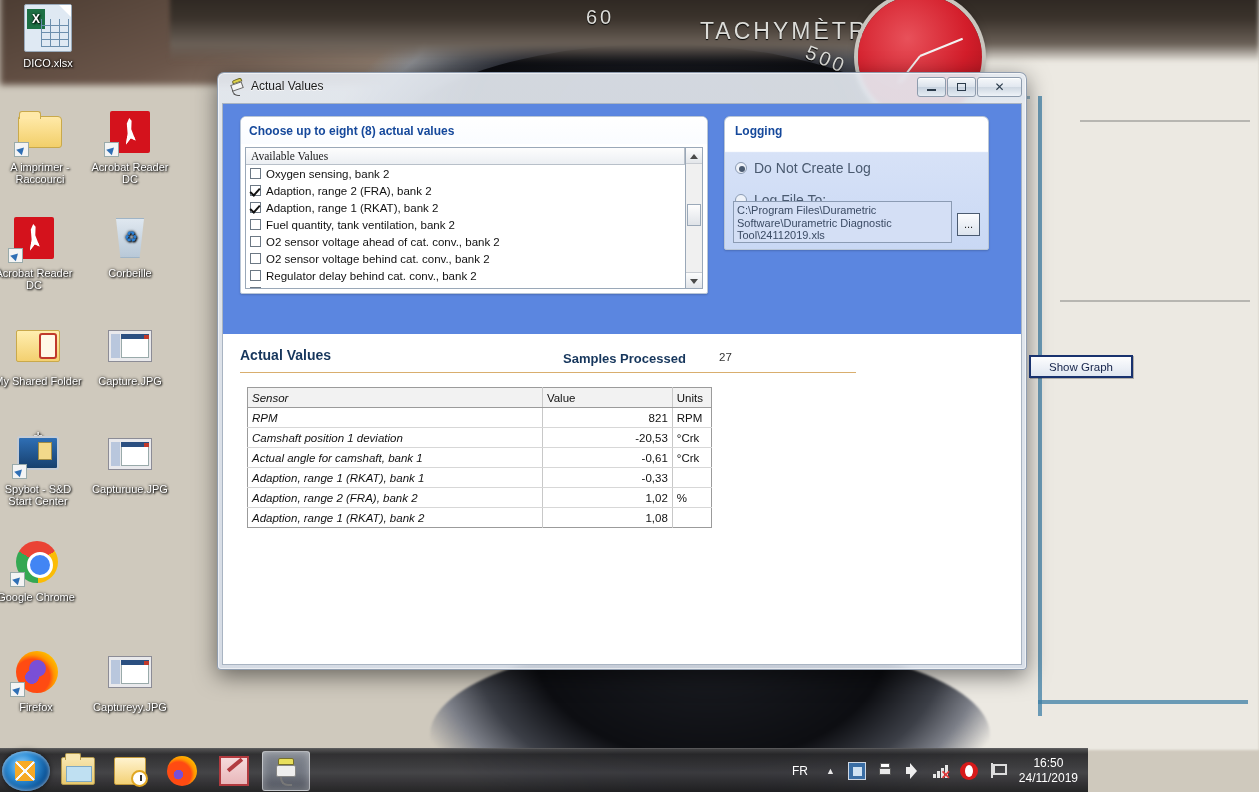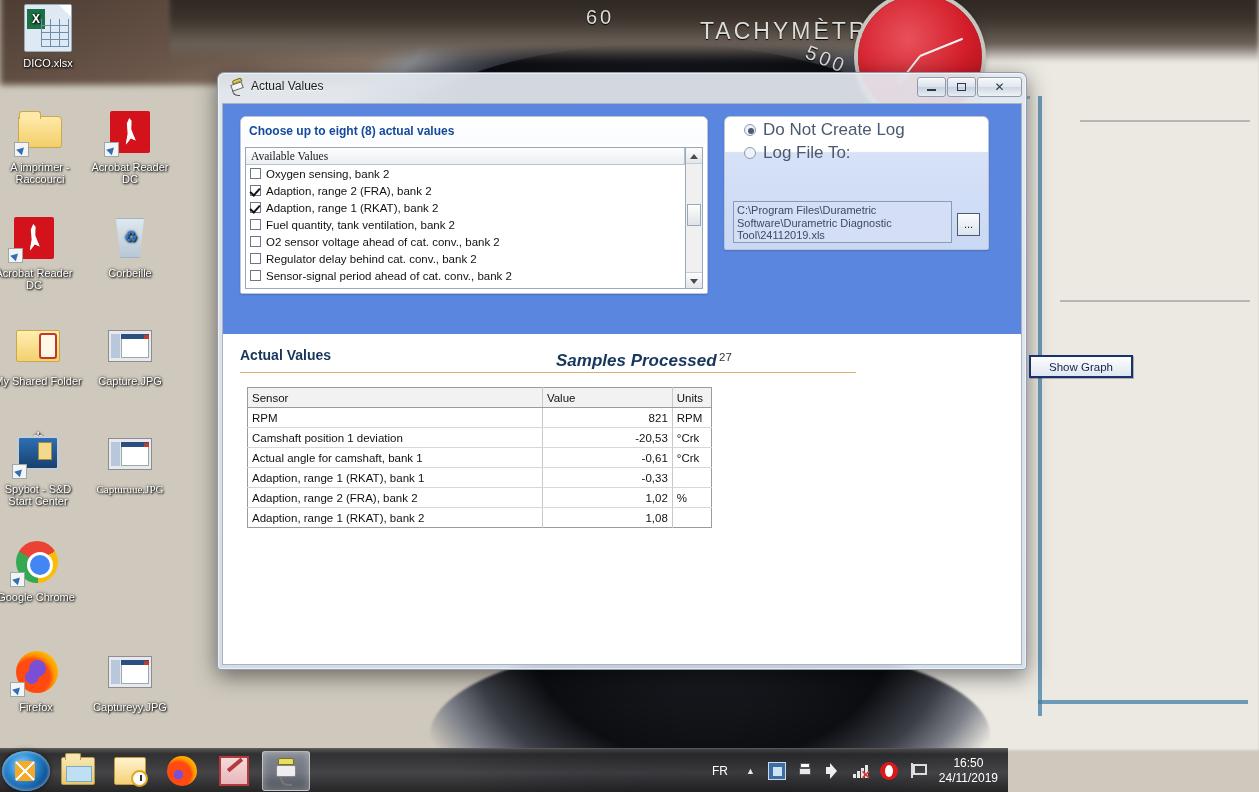--- a/index.html
+++ b/index.html
@@ -114,21 +114,21 @@
   .ic-spybot .doc{position:absolute;right:5px;top:4px;width:14px;height:18px;background:#f2d98b;border:1px solid #a08b45;}
   .ic-chrome{position:absolute;left:4px;top:3px;width:42px;height:42px;border-radius:50%;
      background: conic-gradient(from -60deg,#ea4335 0 33%, #fbbc05 33% 66%, #34a853 66% 100%);}
   .ic-chrome::after{content:"";position:absolute;left:11px;top:11px;width:20px;height:20px;border-radius:50%;background:#4285f4;border:3px solid #fff;}
   .ic-firefox{position:absolute;left:4px;top:3px;width:42px;height:42px;border-radius:50%;
      background: radial-gradient(circle at 38% 62%, #7a4fd6 0 18%, #ff4b12 19% 48%, #ff9500 60%, #ffd200 85%);}
   .ic-firefox::after{content:"";position:absolute;left:13px;top:9px;width:17px;height:17px;border-radius:50%;background:#7a4fd6;}
 
   
   #taskbar {
-    position:absolute; left:0; bottom:0; width:1008px; height:44px;
+    position:absolute; left:0; bottom:0; width:1088px; height:44px;
     background: linear-gradient(180deg, rgba(70,70,72,.92) 0%, rgba(40,40,42,.95) 12%, rgba(60,60,64,.94) 55%, rgba(30,30,32,.96) 100%);
     border-top:1px solid rgba(255,255,255,.25);
     display:flex; align-items:center;
   }
   #startorb {
     width:48px;height:40px;margin-left:2px;border-radius:50%;
     background: radial-gradient(circle at 42% 38%, #9fd8ff 0%, #2f8fd8 35%, #0a4f92 70%, #06305c 100%);
     box-shadow: inset 0 0 4px rgba(255,255,255,.7), 0 0 6px rgba(0,0,0,.6);
     position:relative; flex:0 0 auto; cursor:pointer;
   }
@@ -257,21 +257,21 @@
     background: linear-gradient(180deg,#fdfdfd,#dfe3e8); border:1px solid #9aa8b8; cursor:pointer;}
 
   
   #logging {
     position:absolute; left:501px; top:12px; width:265px; height:134px;
     background: linear-gradient(180deg,#ffffff 0%, #ffffff 26%, #d7e2f7 27%, #c9d8f4 100%);
     border:1px solid #b9c6d6; border-radius:6px 6px 2px 2px;
     box-shadow: 0 1px 2px rgba(0,0,0,.18);
   }
   #logging .hdr { height:27px; padding:7px 0 0 10px; font-size:12px; font-weight:bold; color:#15489b; }
-  .radio-row { display:flex; align-items:center; padding-left:19px; margin-top:3px; font-size:17px; color:#4a5a70;}
+  .radio-row { display:flex; align-items:center; padding-left:10px; margin-top:16px; font-size:14px; color:#4a5a70;}
   .rd { width:12px;height:12px;border-radius:50%;border:1px solid #8b9bb3;background:#eef2f9;margin-right:7px;position:relative;flex:0 0 auto;}
   .rd.on::after{content:"";position:absolute;left:3px;top:3px;width:6px;height:6px;border-radius:50%;background:#4a5a70;}
   #pathbox {
     position:absolute; left:8px; top:84px; width:219px; height:42px;
     background:#d4dff5; border:1px solid #8b9bb3; font-size:11px; color:#3a4a63;
     padding:2px 3px; line-height:12.6px; overflow:hidden;
   }
   #browsebtn {
     position:absolute; right:8px; top:96px; width:23px; height:23px;
     background: linear-gradient(180deg,#fbfcfe,#dde4ee); border:1px solid #4a5a70;
@@ -282,34 +282,34 @@
     border:1px solid #19326e; font-size:11.5px; color:#15234a; text-align:center;
     cursor:pointer; box-shadow: 1px 1px 0 rgba(0,0,0,.25);
   }
   #startbtn { left:728px; top:252px; width:62px; height:21px; line-height:19px; }
   #stopbtn  { left:728px; top:284px; width:62px; height:21px; line-height:19px; }
   #graphbtn { left:806px; top:251px; width:104px; height:23px; line-height:21px; border-width:2px; }
 
   
   #lower { position:absolute; left:0; top:230px; right:0; bottom:0; background:#fff; }
   #avTitle { position:absolute; left:17px; top:13px; font-size:14px; font-weight:bold; color:#16365c; }
-  #spLabel { position:absolute; left:333px; top:17px; font-size:17px; font-weight:bold; color:#16365c;font-style:italic; }
+  #spLabel { position:absolute; left:340px; top:17px; font-size:13px; font-weight:bold; color:#16365c; }
   #spValue { position:absolute; left:496px; top:17px; font-size:11.5px; color:#333; }
   #rule { position:absolute; left:17px; top:38px; width:616px; height:1px; background:#d9ae6e; }
 
   #grid {
     position:absolute; left:24px; top:53px; width:465px;
     border:1px solid #9b9b9b; background:#fff; border-collapse:collapse;
     font-size:11.5px; color:#111;
   }
   #grid th, #grid td { border-right:1px solid #c8c8c8; border-bottom:1px solid #d7d7d7; padding:2px 4px; height:20px; }
   #grid th { background:#f2f2f2; font-weight:normal; text-align:left; border-bottom:1px solid #9b9b9b; }
   #grid th:last-child, #grid td:last-child { border-right:none; }
   #grid tr:last-child td { border-bottom:none; }
-  .c-sensor { width:286px; }
+  .c-sensor { width:286px;font-style:italic; }
   .c-value { width:126px; text-align:right; }
   .c-units { width:38px; }
   #grid td.c-value { text-align:right; }
 </style>
 </head>
 <body>
 
 <div id="desktop">
   <div class="wp-layer wp-paper"></div>
   <div class="wp-line" style="left:900px;top:60px;width:2px;height:690px;transform:rotate(9deg);"></div>
@@ -390,21 +390,21 @@
       </span>
     <span class="lbl">Capture.JPG</span>
   </div>
 
   <div class="dicon" style="left:-10px;top:430px;">
     <span class="glyph"><span class="ic-spybot">
           <span class="doc"></span>
         </span><span class="shield"></span><span class="cross">✛</span><span class="shortcut-arrow"></span></span>
     <span class="lbl">Spybot - S&amp;D Start Center</span>
   </div>
-  <div class="dicon" style="left:82px;top:430px;font-family:Liberation Serif, serif;">
+  <div class="dicon" style="left:82px;top:430px;">
     <span class="glyph">
         <span class="ic-jpg">
           <span class="side"></span>
           <span class="w"></span>
           <span class="wt"></span>
           <span class="red"></span>
         </span>
       </span>
     <span class="lbl">Capturuue.JPG</span>
   </div>
@@ -481,40 +481,45 @@
           <div class="lrow">
               <span class="cb"></span>
               <span>Fuel quantity, tank ventilation, bank 2</span>
             </div>
           <div class="lrow">
               <span class="cb"></span>
               <span>O2 sensor voltage ahead of cat. conv., bank 2</span>
             </div>
           <div class="lrow">
               <span class="cb"></span>
+              <span>O2 sensor voltage behind cat. conv., bank 2</span>
+            </div>
+          <div class="lrow">
+              <span class="cb"></span>
               <span>Regulator delay behind cat. conv., bank 2</span>
             </div>
           <div class="lrow">
               <span class="cb"></span>
               <span>Sensor-signal period ahead of cat. conv., bank 2</span>
             </div>
         </div>
         <div id="vscroll">
           <div class="sbtn">
               <span class="ar"></span>
             </div>
           <div id="sthumb"></div>
           <div class="sbtn dn">
               <span class="ar"></span>
             </div>
         </div>
       </div>
     </div>
 
     <div id="logging">
+      <div class="hdr">Logging</div>
       <div class="radio-row">
         <span class="rd on"></span>
         <span>Do Not Create Log</span>
       </div>
       <div class="radio-row">
         <span class="rd"></span>
         <span>Log File To:</span>
       </div>
       <div id="pathbox">C:\Program Files\Durametric Software\Durametric Diagnostic Tool\24112019.xls</div>
       <div id="browsebtn">...</div>

